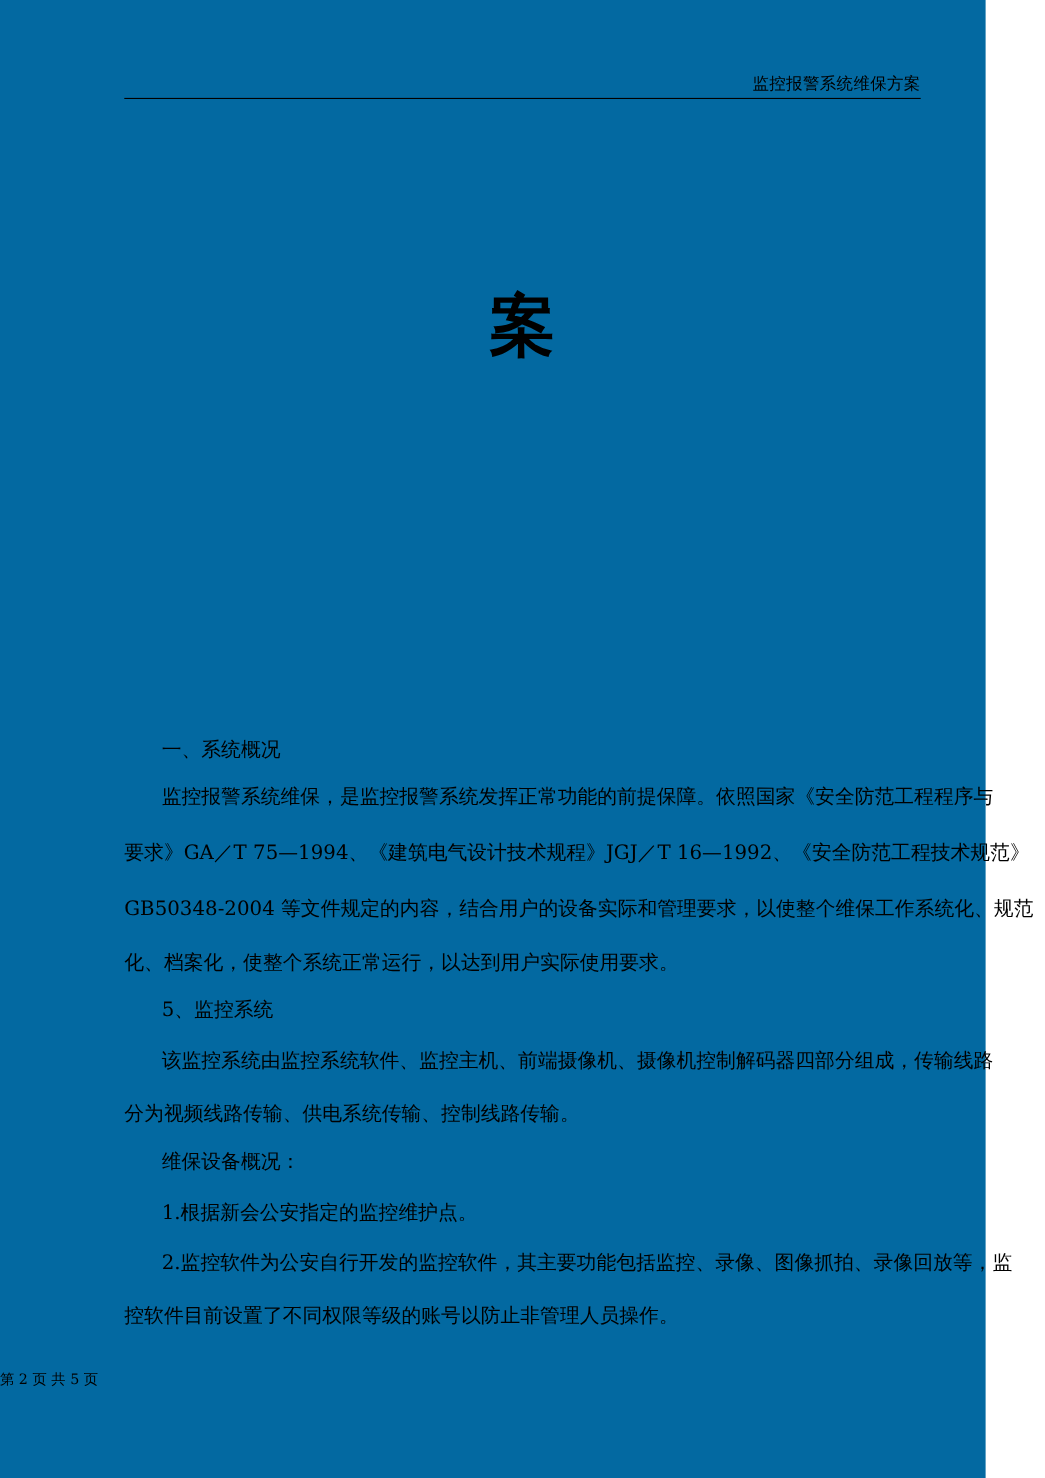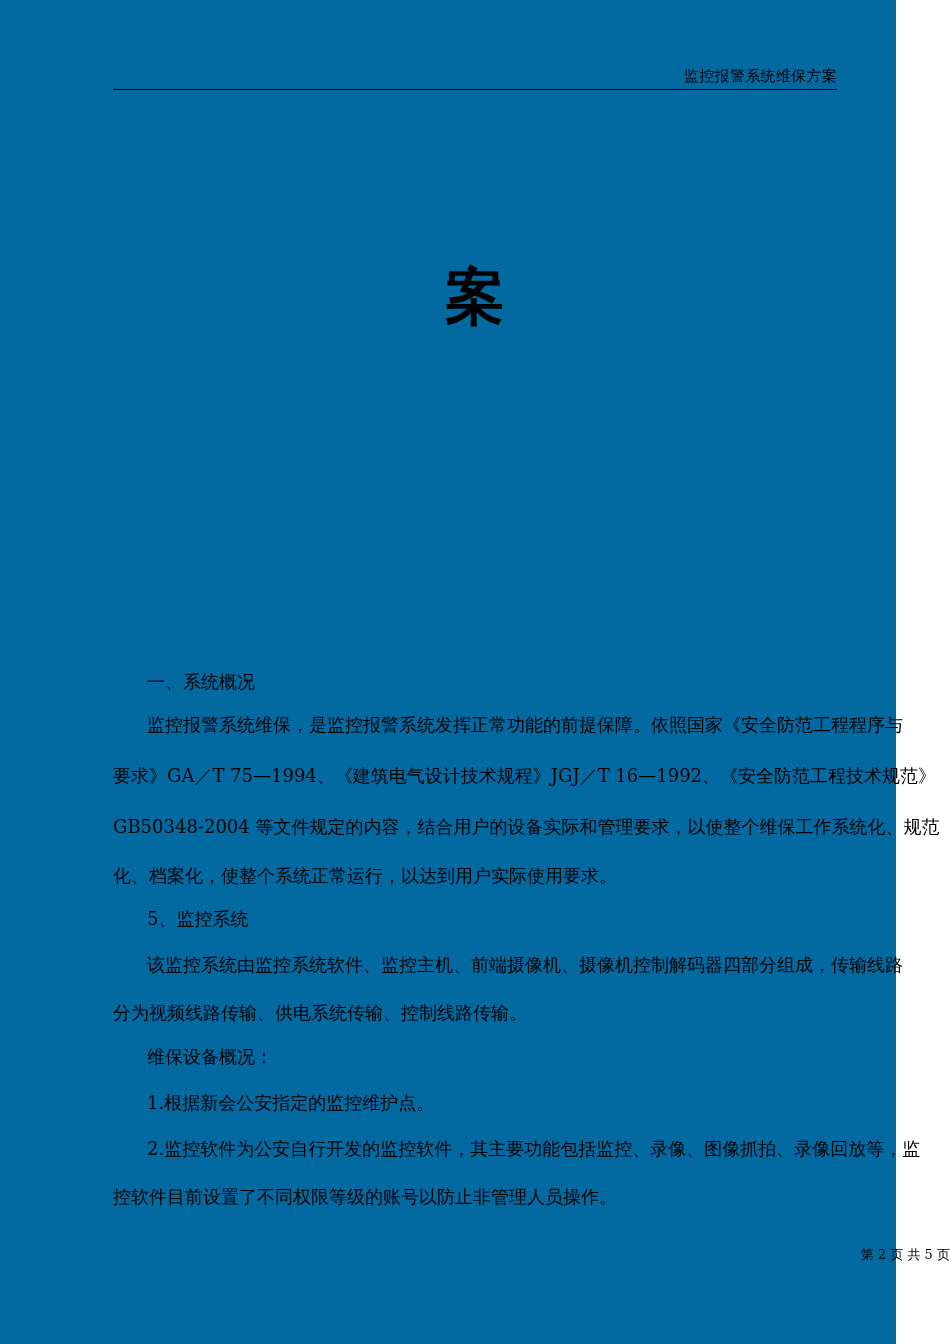--- a/index.html
+++ b/index.html
@@ -60,21 +60,21 @@
     .indent { padding-left: 34px; }
     .justify {
       text-align: justify;
       text-align-last: justify;
     }
     .footer {
       position: absolute;
       left: 0;
       width: 950px;
       top: 1247px;
-      text-align: right;
+      text-align: left;
       font-size: 13px;
       line-height: 16px;
     }
   </style>
 </head>
 <body>
 
 <div class="page">
 
   <div class="header">

